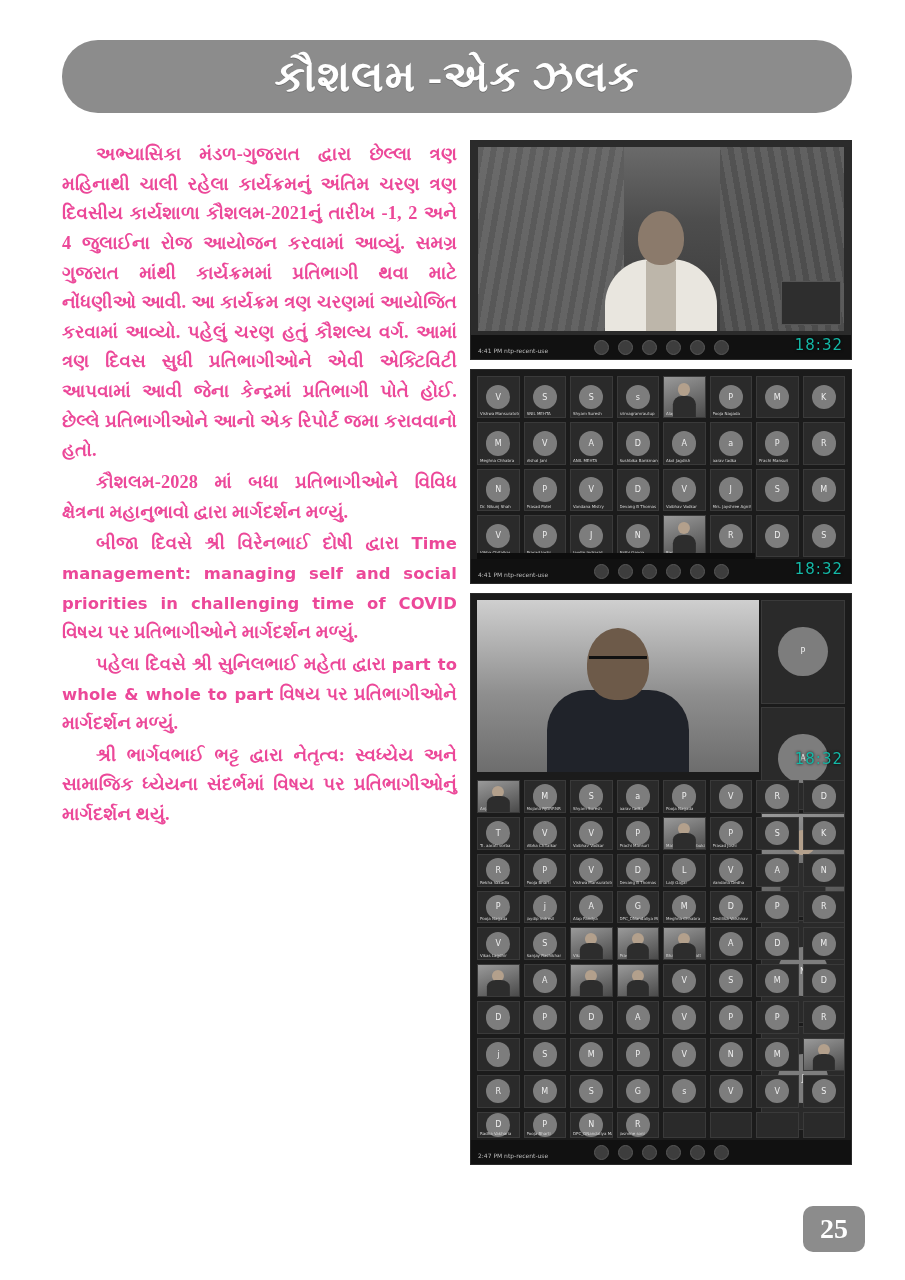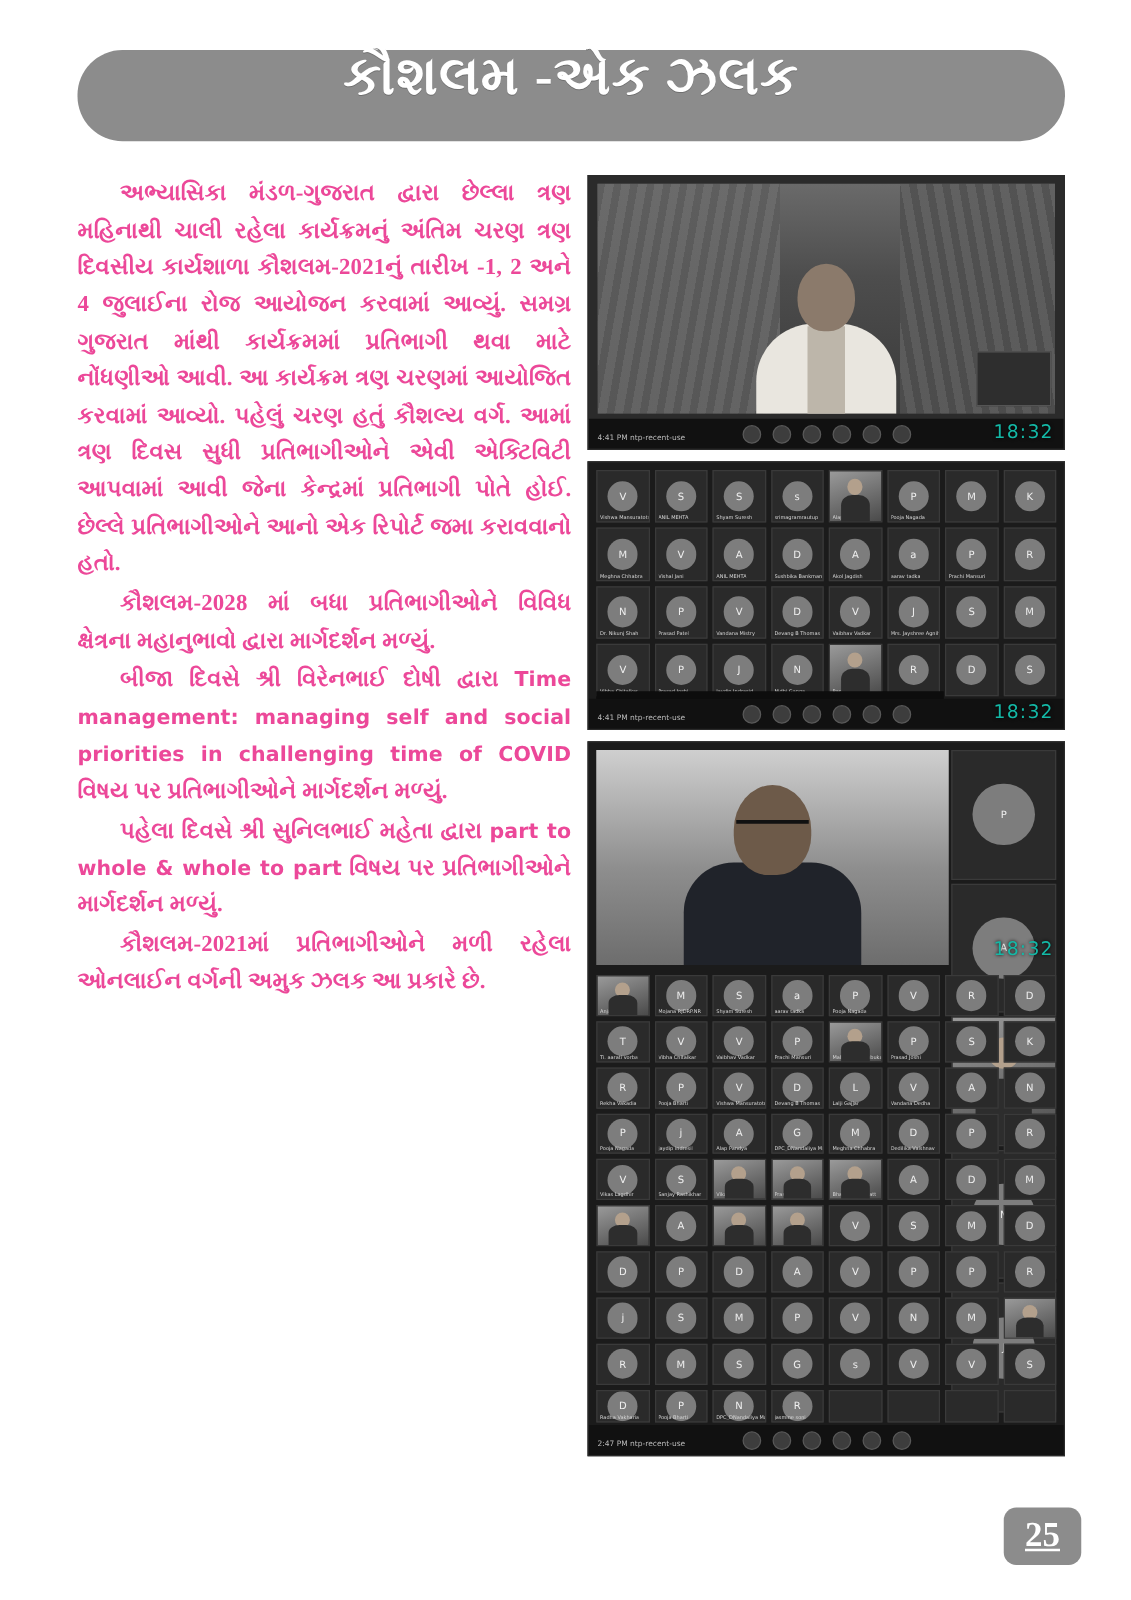--- a/index.html
+++ b/index.html
@@ -21,20 +21,21 @@
   
   .title-banner {
     position: absolute;
     left: 62px;
     top: 40px;
     width: 790px;
     height: 73px;
     background: #8c8c8c;
     border-radius: 36px;
     display: flex;
+    align-items: center;
     justify-content: center;
   }
   .title-text {
     color: #ffffff;
     font-family: "Liberation Serif", serif;
     font-weight: bold;
     font-size: 43px;
     letter-spacing: 1px;
     line-height: 1;
     text-shadow: 0 1px 0 #6f6f6f;
@@ -205,41 +206,41 @@
   .mini-bar {
     position:absolute; left:6px; right:96px; height:14px; bottom:16px;
     background:#0d0d0d;
   }
   
   .page-number {
     position:absolute; right:40px; bottom:28px;
     width:62px; height:46px; border-radius:10px;
     background:#8c8c8c; color:#fff;
     display:flex; align-items:center; justify-content:center;
-    font-family:"Liberation Serif", serif; font-size:28px; font-weight:bold;text-decoration:underline;
+    font-family:"Liberation Serif", serif; font-size:28px; font-weight:bold;
   }
 </style>
 </head>
 <body>
 
 <div class="page">
 
   <div class="title-banner">
     <div class="title-text">કૌશલમ -એક ઝલક</div>
   </div>
 
   <div class="text-col">
     <p class="para indent">અભ્યાસિકા મંડળ-ગુજરાત દ્વારા છેલ્લા ત્રણ મહિનાથી ચાલી રહેલા કાર્યક્રમનું અંતિમ ચરણ ત્રણ દિવસીય કાર્યશાળા કૌશલમ-2021નું તારીખ -1, 2 અને 4 જુલાઈના રોજ આયોજન કરવામાં આવ્યું. સમગ્ર ગુજરાત માંથી કાર્યક્રમમાં પ્રતિભાગી થવા માટે નોંધણીઓ આવી. આ કાર્યક્રમ ત્રણ ચરણમાં આયોજિત કરવામાં આવ્યો. પહેલું ચરણ હતું કૌશલ્ય વર્ગ. આમાં ત્રણ દિવસ સુધી પ્રતિભાગીઓને એવી એક્ટિવિટી આપવામાં આવી જેના કેન્દ્રમાં પ્રતિભાગી પોતે હોઈ. છેલ્લે પ્રતિભાગીઓને આનો એક રિપોર્ટ જમા કરાવવાનો હતો.</p>
     <p class="para indent">કૌશલમ-2028 માં બધા પ્રતિભાગીઓને વિવિધ ક્ષેત્રના મહાનુભાવો દ્વારા માર્ગદર્શન મળ્યું.</p>
 
     <p class="para indent"><span>બીજા દિવસે શ્રી વિરેનભાઈ દોષી દ્વારા </span><span class="latin">Time management: managing self and social priorities in challenging time of COVID</span><span> વિષય પર પ્રતિભાગીઓને માર્ગદર્શન મળ્યું.</span></p>
 
     <p class="para indent"><span>પહેલા દિવસે શ્રી સુનિલભાઈ મહેતા દ્વારા </span><span class="latin">part to whole &amp; whole to part</span><span> વિષય પર પ્રતિભાગીઓને માર્ગદર્શન મળ્યું.</span></p>
 
-    <p class="para indent">કૌશલમ-2021માં પ્રતિભાગીઓને મળી રહેલા ઓનલાઈન વર્ગની અમુક ઝલક આ પ્રકારે છે.</p>
+    <p class="para indent">શ્રી ભાર્ગવભાઈ ભટ્ટ દ્વારા નેતૃત્વ: સ્વધ્યેય અને સામાજિક ધ્યેયના સંદર્ભમાં વિષય પર પ્રતિભાગીઓનું માર્ગદર્શન થયું.</p>
   </div>
 
   <div class="img-col">
 
     <div class="shot shot-1">
       <div class="speaker-frame">
         <div class="curtain"></div>
         <div class="curtain right"></div>
         <div class="person">
           <div class="body"></div>

